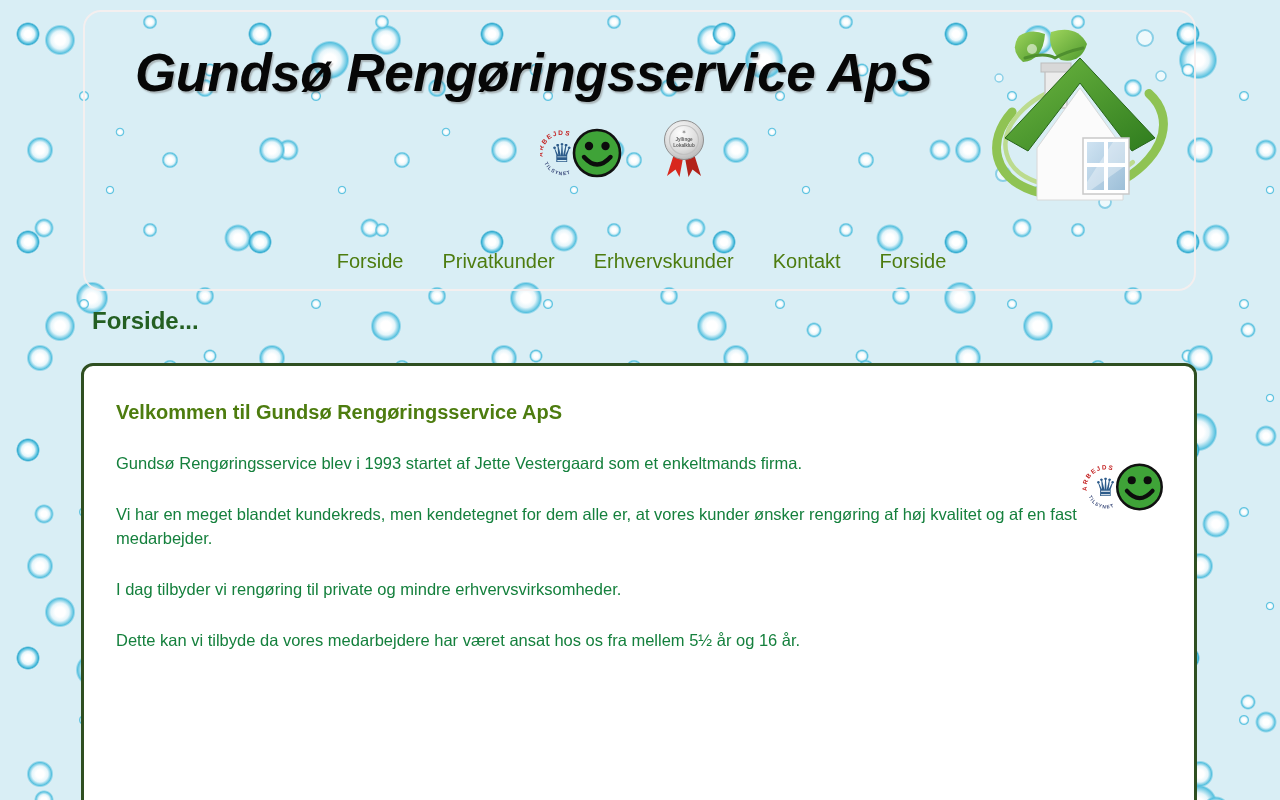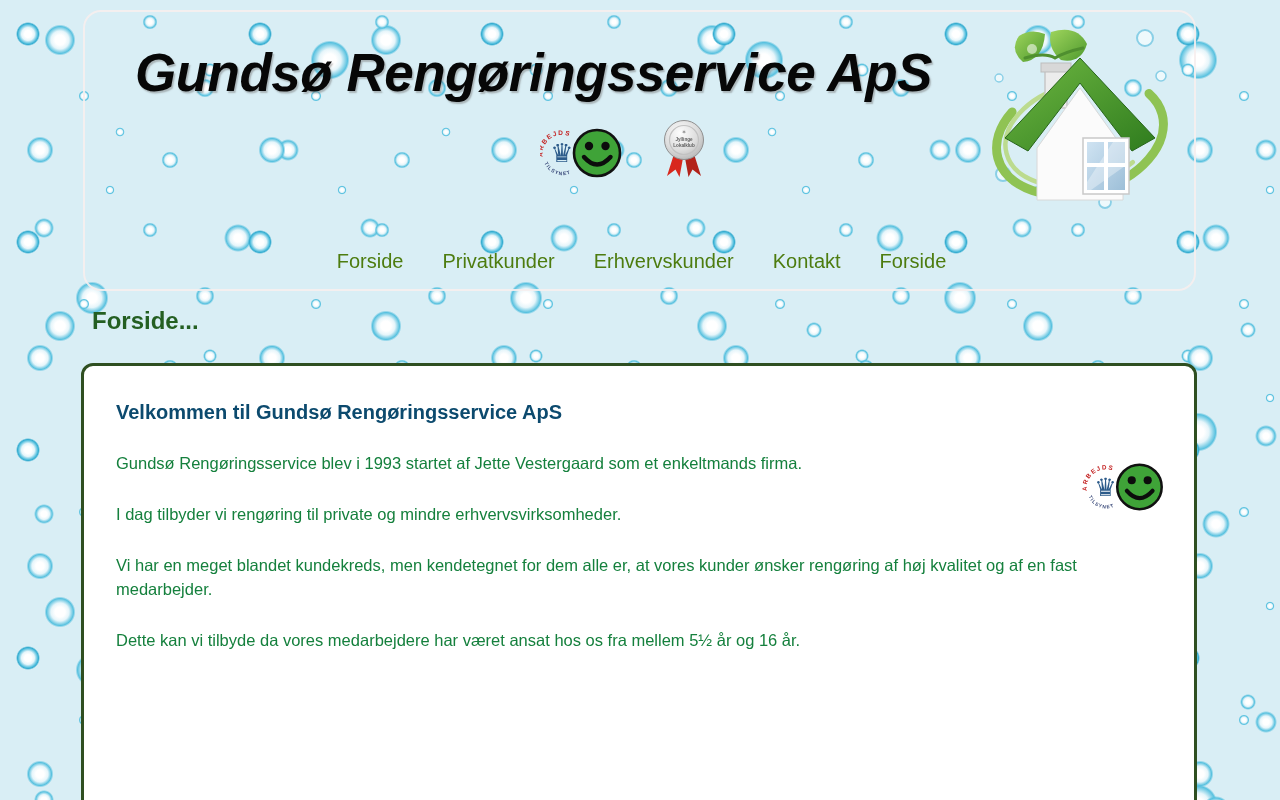--- a/index.html
+++ b/index.html
@@ -54,21 +54,21 @@
   .page-heading{
     position:absolute;left:80px;top:295px;margin:12px;
     font-size:24px;font-weight:bold;color:#245f22;
   }
   .content-box{
     position:absolute;left:81px;top:363px;width:1116px;height:520px;
     background:#ffffff;border:3px solid #2f4f21;border-radius:12px;box-sizing:border-box;
   }
   .content-inner{position:relative;padding:0 32px;}
   .article-heading{
-    margin:35px 0 0 0;font-size:20px;font-weight:bold;color:#0c4a6e;
+    margin:35px 0 0 0;font-size:20px;font-weight:bold;color:#4d7c0f;
   }
   .content-inner p{
     margin:27px 0 0 0;max-width:1030px;
     font-size:16.5px;line-height:24px;color:#15803d;white-space:pre-line;
   }
   .inbox-badge{position:absolute;right:26px;top:56px;width:88px;height:58px;}
 </style>
 </head>
 <body>
 
@@ -178,22 +178,22 @@
   </nav>
 </div>
 
 <h2 class="page-heading">Forside...</h2>
 
 <div class="content-box">
   <div class="content-inner">
     <h3 class="article-heading">Velkommen til Gundsø Rengøringsservice ApS</h3>
 
     <p>Gundsø Rengøringsservice  blev i 1993 startet af Jette Vestergaard som et enkeltmands firma.</p>
+    <p>Vi har en meget blandet kundekreds, men kendetegnet for dem alle er, at vores kunder ønsker rengøring af høj kvalitet og af en fast medarbejder.</p>
     <p>I dag tilbyder vi rengøring til private og mindre erhvervsvirksomheder.</p>
-    <p>Vi har en meget blandet kundekreds, men kendetegnet for dem alle er, at vores kunder ønsker rengøring af høj kvalitet og af en fast medarbejder.</p>
     <p>Dette kan vi tilbyde da vores medarbejdere har været ansat hos os fra mellem 5½ år og 16 år.</p>
 
     <svg class="inbox-badge" viewBox="0 0 82 60">
       <defs>
         <path id="arcTop2" d="M 3 37 A 19.5 19.5 0 0 1 40 25"></path>
         <path id="arcBot2" d="M 4 40 A 19.5 19.5 0 0 0 39 44"></path>
       </defs>
       <g>
         <text x="22" y="40" text-anchor="middle" font-size="26" fill="#2c5b8a" font-family="'DejaVu Sans',sans-serif">♛</text>
       </g>

